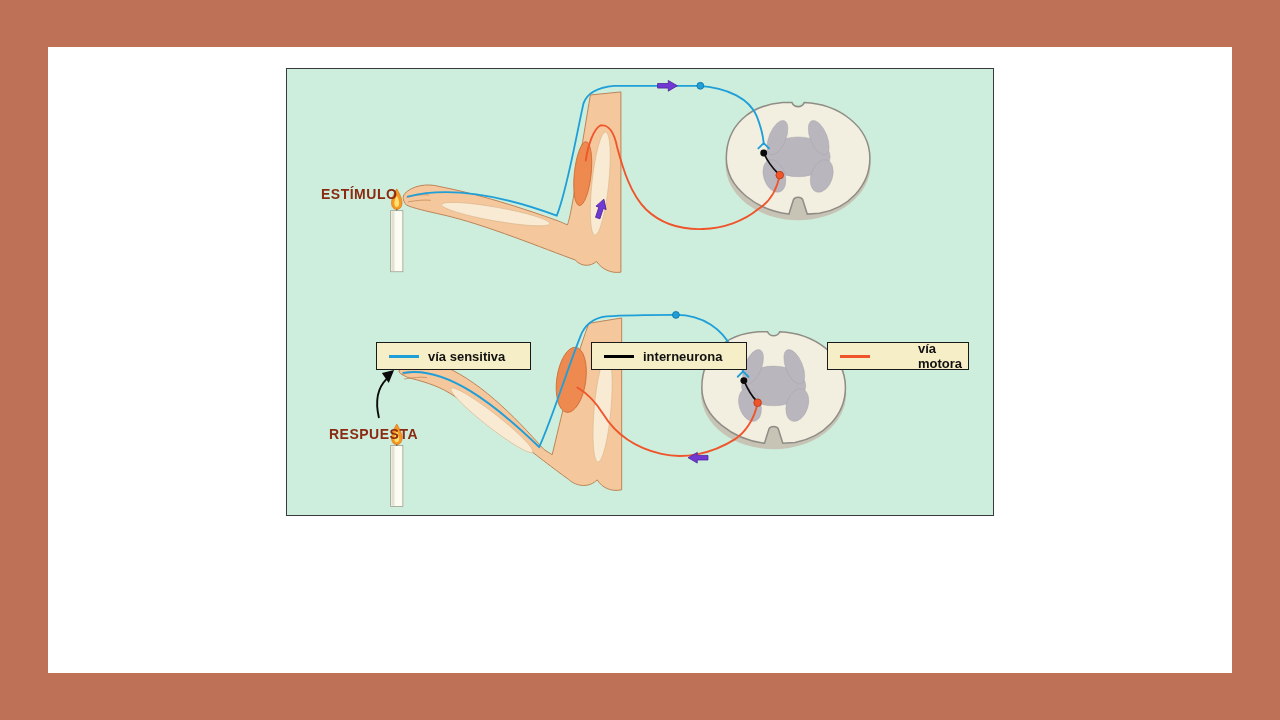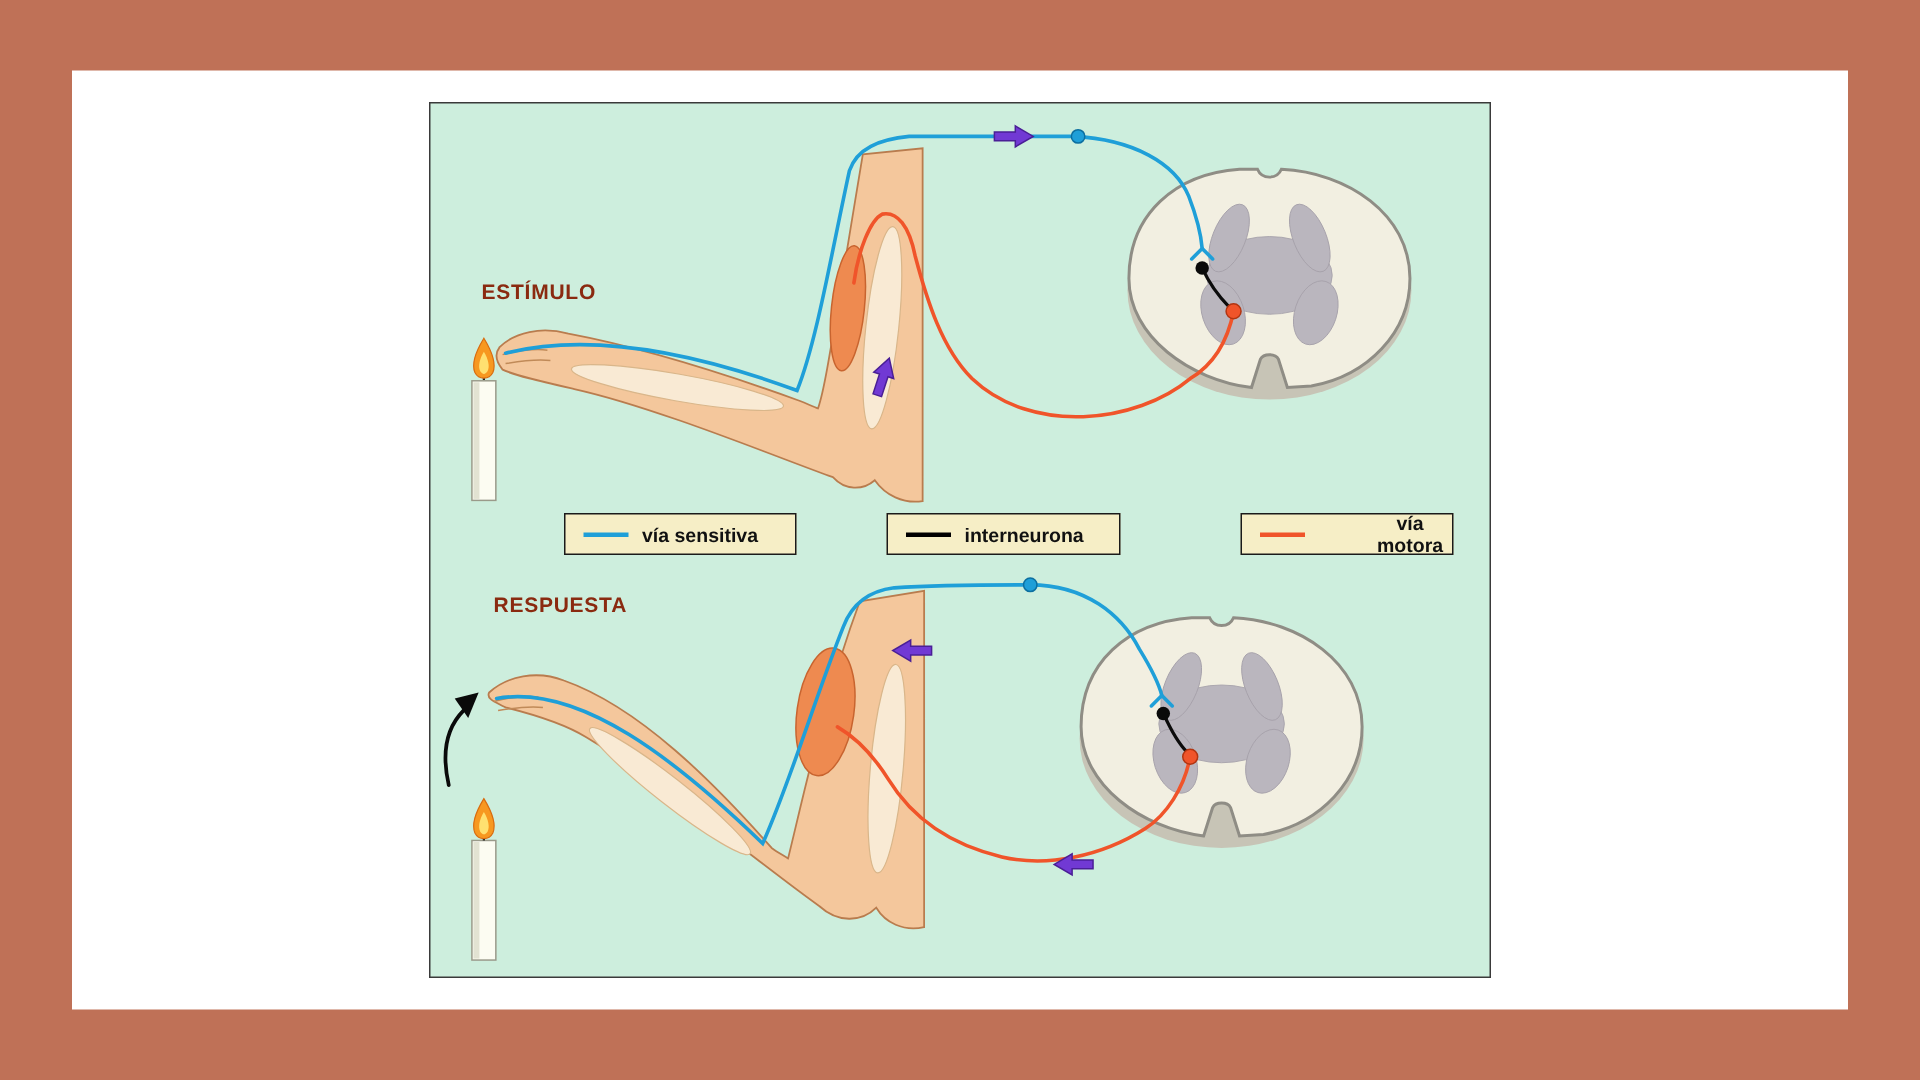--- a/index.html
+++ b/index.html
@@ -8,31 +8,31 @@
     position:relative;
     background:#bf7157;
     font-family:"Liberation Sans", sans-serif;
     overflow:hidden;
   }
   .white-area {
     position:absolute; left:48px; top:47px; width:1184px; height:626px;
     background:#ffffff;
   }
   .panel {
-    position:absolute; left:238px; top:21px; width:708px; height:584px;
-    background:#cdeedd; border:1px solid #3a3a3a;text-align:center;
+    position:absolute; left:238px; top:21px; width:708px; height:448px;
+    background:#cdeedd; border:1px solid #3a3a3a;
   }
   .diagram { position:absolute; left:0; top:0; width:100%; height:100%; }
 
   .scene-label {
     position:absolute; font-weight:bold; font-size:14px; color:#8a2a10;
     letter-spacing:0.5px;
   }
   .stimulus-pos { left:34px; top:117px; }
-  .response-pos { left:42px; top:326px; }
+  .response-pos { left:42px; top:357px; }
 
   .legend-box {
     position:absolute; top:273px; height:28px;
     background:#f6eec6; border:1px solid #1a1a1a;
     display:flex; align-items:center; gap:9px; padding:12px 12px;
     font-size:13px; font-weight:bold; color:#111;
   }
   .legend-sensory     { left:89px;  width:155px; }
   .legend-interneuron { left:304px; width:156px; }
   .legend-motor       { left:540px; width:142px;gap:48px; }

